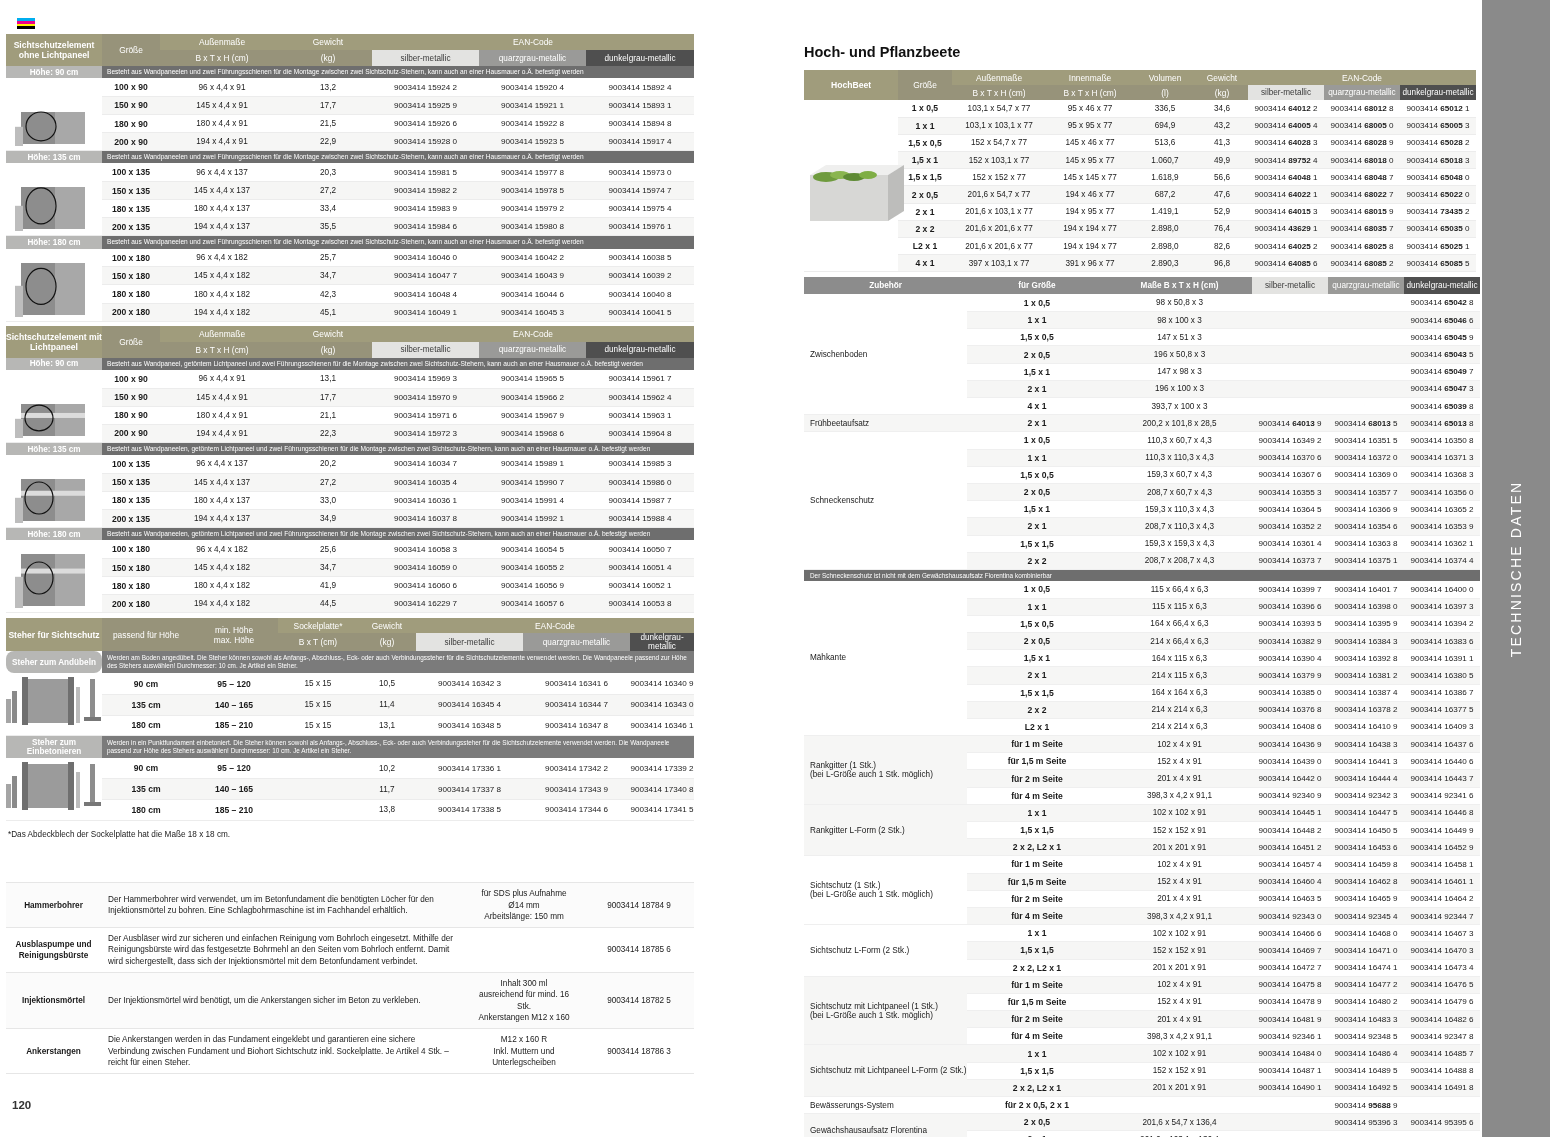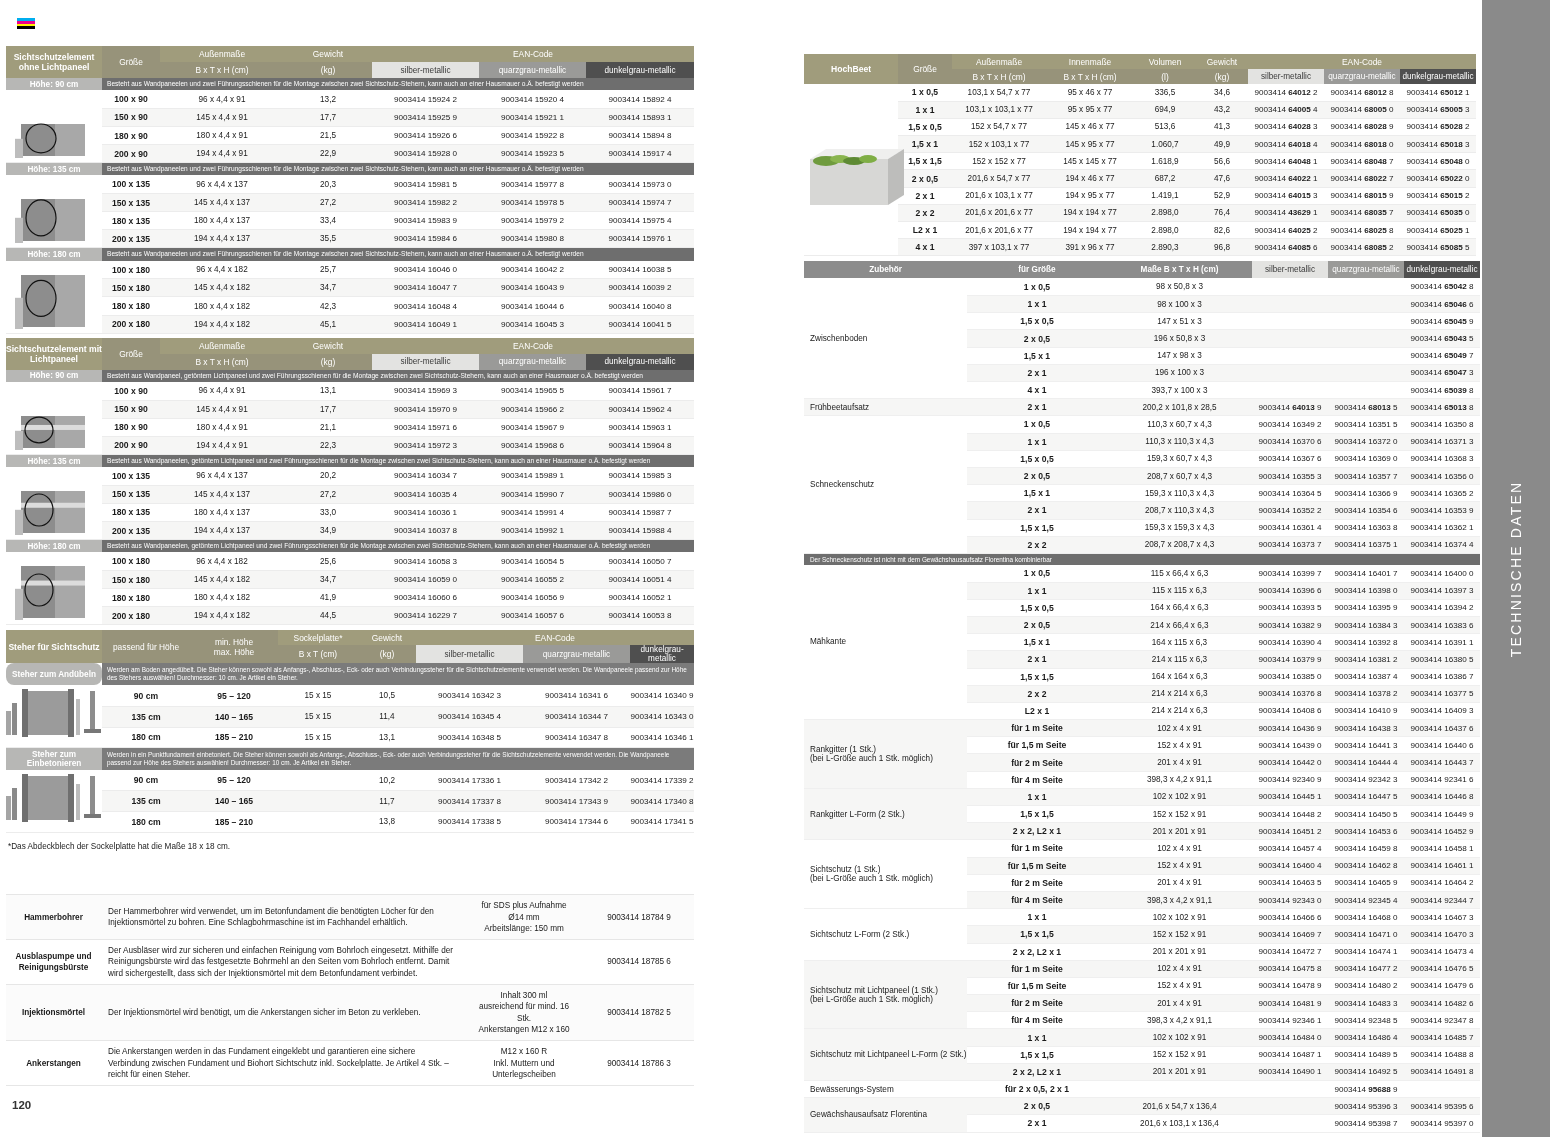--- a/index.html
+++ b/index.html
@@ -93,21 +93,21 @@
       <i></i>
   </div>
 
   <div class="sidetab">
     <span class="label">TECHNISCHE DATEN</span>
   </div>
 
   <div class="pgnum left">120</div>
   <div class="pgnum right">121</div>
 
-  <div class="sec" style="left:6px; top:46px; width:688px;">
+  <div class="sec" style="left:6px; top:34px; width:688px;">
     <div id="t-ohne">
         <table class="tbl" style="width:688px;">
           <colgroup>
             <col style="width:96px">
             <col style="width:58px">
             <col style="width:124px">
             <col style="width:88px">
             <col style="width:107px">
             <col style="width:107px">
             <col style="width:108px">
@@ -565,20 +565,21 @@
       <td class="dsc">Die Ankerstangen werden in das Fundament eingeklebt und garantieren eine sichere Verbindung zwischen Fundament und Biohort Sichtschutz inkl. Sockelplatte. Je Artikel 4 Stk. – reicht für einen Steher.</td>
       <td class="spec">M12 x 160 R<br>Inkl. Muttern und Unterlegscheiben</td>
       <td class="ean">9003414 18786 3</td>
     </tr>
           </tbody>
         </table>
       </div>
   </div>
 
   <div class="sec" style="left:804px; top:44px; width:672px;">
+    <h2 class="title">Hoch- und Pflanzbeete</h2>
     <div id="t-hochbeet" style="margin-top:10px;">
         <table class="tbl" style="width:672px;">
           <colgroup>
             <col style="width:94px">
             <col style="width:54px">
             <col style="width:94px">
             <col style="width:88px">
             <col style="width:62px">
             <col style="width:52px">
             <col style="width:76px">
@@ -642,21 +643,21 @@
           <td class="ean">9003414 <b>64028</b> 3</td>
           <td class="ean">9003414 <b>68028</b> 9</td>
           <td class="ean">9003414 <b>65028</b> 2</td>
         </tr>
             <tr class="row alt">
               <td class="sz">1,5 x 1</td>
           <td>152 x 103,1 x 77</td>
           <td>145 x 95 x 77</td>
           <td>1.060,7</td>
           <td>49,9</td>
-          <td class="ean">9003414 <b>64018</b> 4</td>
+          <td class="ean">9003414 <b>89752</b> 4</td>
           <td class="ean">9003414 <b>68018</b> 0</td>
           <td class="ean">9003414 <b>65018</b> 3</td>
         </tr>
             <tr class="row">
               <td class="sz">1,5 x 1,5</td>
           <td>152 x 152 x 77</td>
           <td>145 x 145 x 77</td>
           <td>1.618,9</td>
           <td>56,6</td>
           <td class="ean">9003414 <b>64048</b> 1</td>
@@ -674,21 +675,21 @@
           <td class="ean">9003414 <b>65022</b> 0</td>
         </tr>
             <tr class="row">
               <td class="sz">2 x 1</td>
           <td>201,6 x 103,1 x 77</td>
           <td>194 x 95 x 77</td>
           <td>1.419,1</td>
           <td>52,9</td>
           <td class="ean">9003414 <b>64015</b> 3</td>
           <td class="ean">9003414 <b>68015</b> 9</td>
-          <td class="ean">9003414 <b>65015</b> 2</td>
+          <td class="ean">9003414 <b>73435</b> 2</td>
         </tr>
             <tr class="row alt">
               <td class="sz">2 x 2</td>
           <td>201,6 x 201,6 x 77</td>
           <td>194 x 194 x 77</td>
           <td>2.898,0</td>
           <td>76,4</td>
           <td class="ean">9003414 <b>43629</b> 1</td>
           <td class="ean">9003414 <b>68035</b> 7</td>
           <td class="ean">9003414 <b>65035</b> 0</td>

